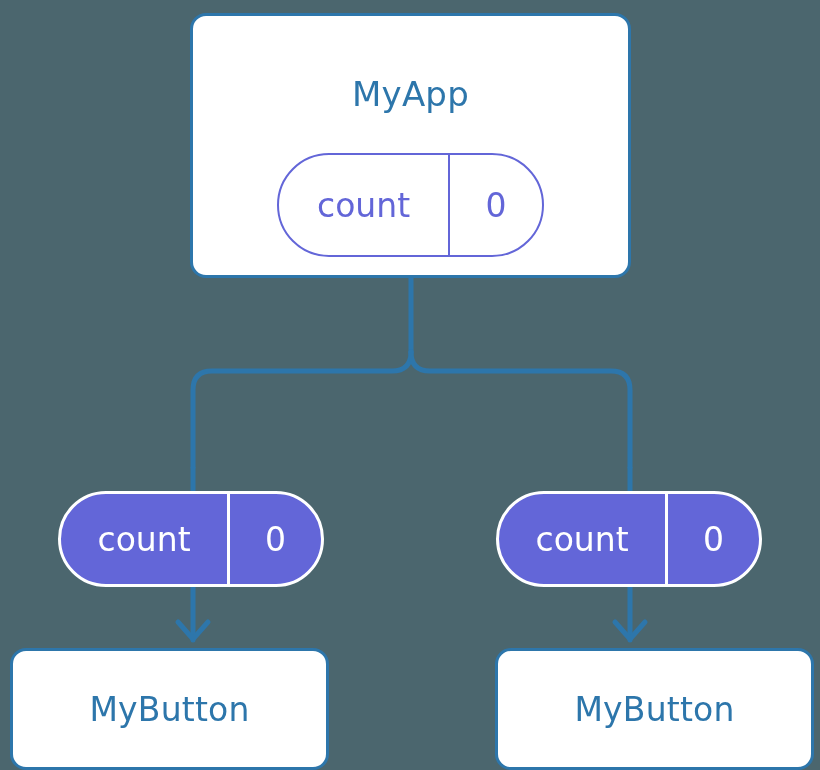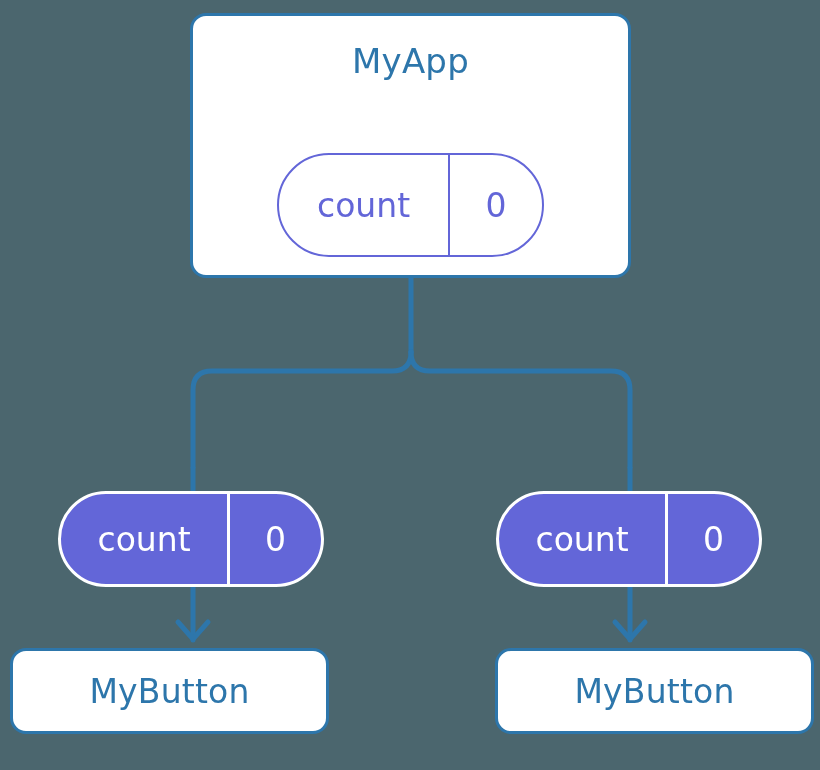--- a/index.html
+++ b/index.html
@@ -47,26 +47,26 @@
     line-height: 1;
     white-space: nowrap;
   }
 
   #app-box {
     left: 190px;
     top: 13px;
     width: 441px;
     height: 265px;
     justify-content: flex-start;
-    padding-top: 28px;
+    padding-top: 61px;
   }
 
   .button-box {
     width: 319px;
-    height: 86px;
+    height: 122px;
     justify-content: center;
   }
   #button-box-left  { left: 10px;  top: 648px; }
   #button-box-right { left: 495px; top: 648px; }
   .button-box .component-title { font-size: 33px; }
 
   
   .state-pill {
     position: absolute;
     box-sizing: border-box;

